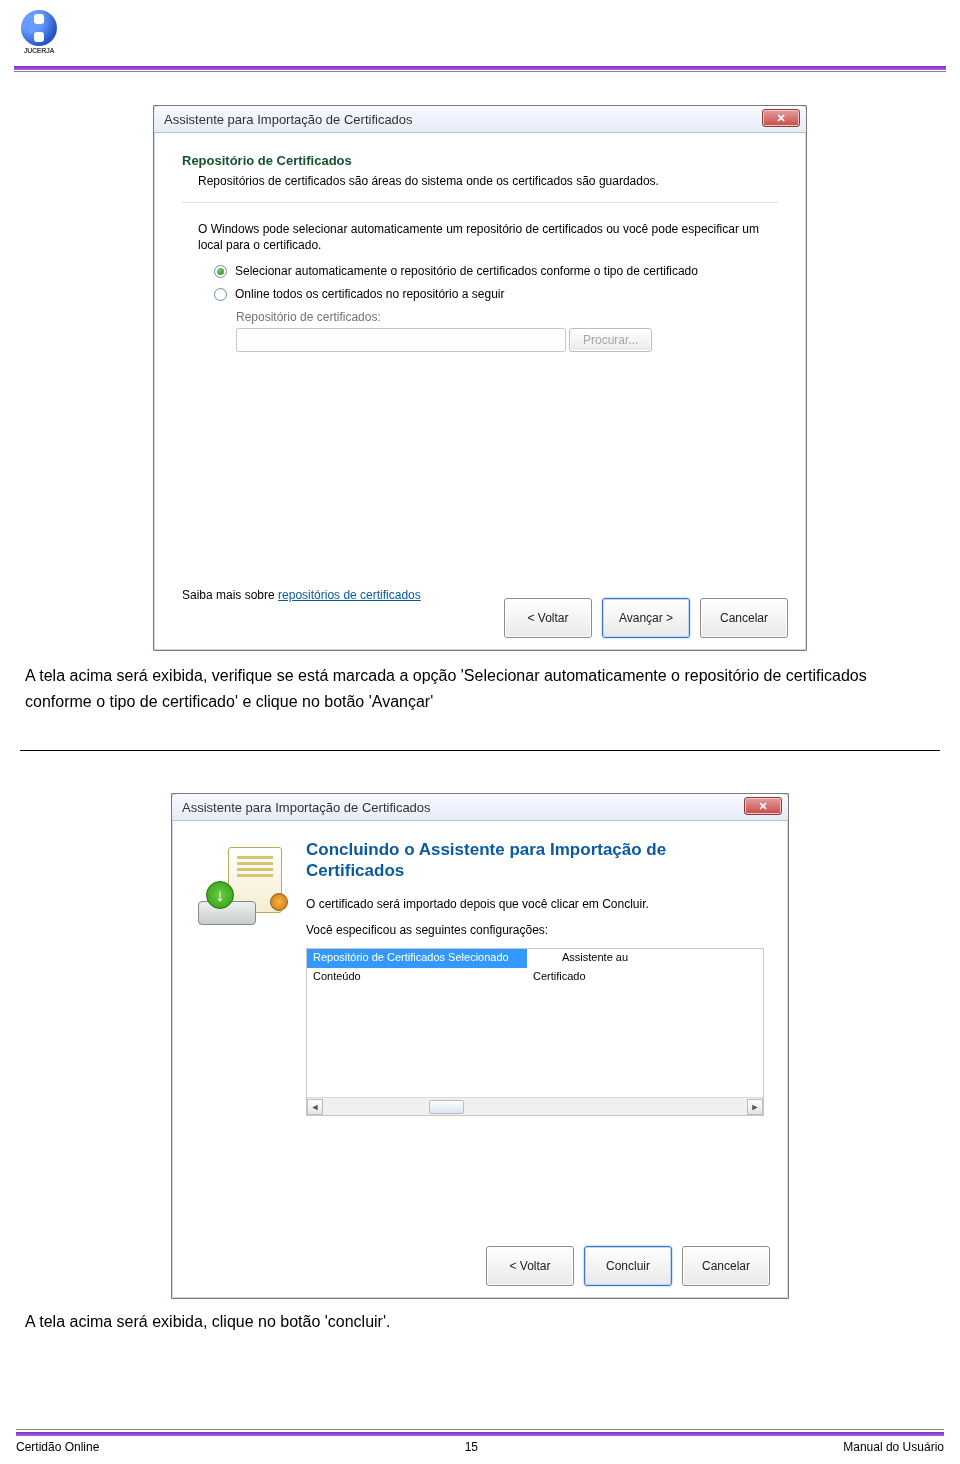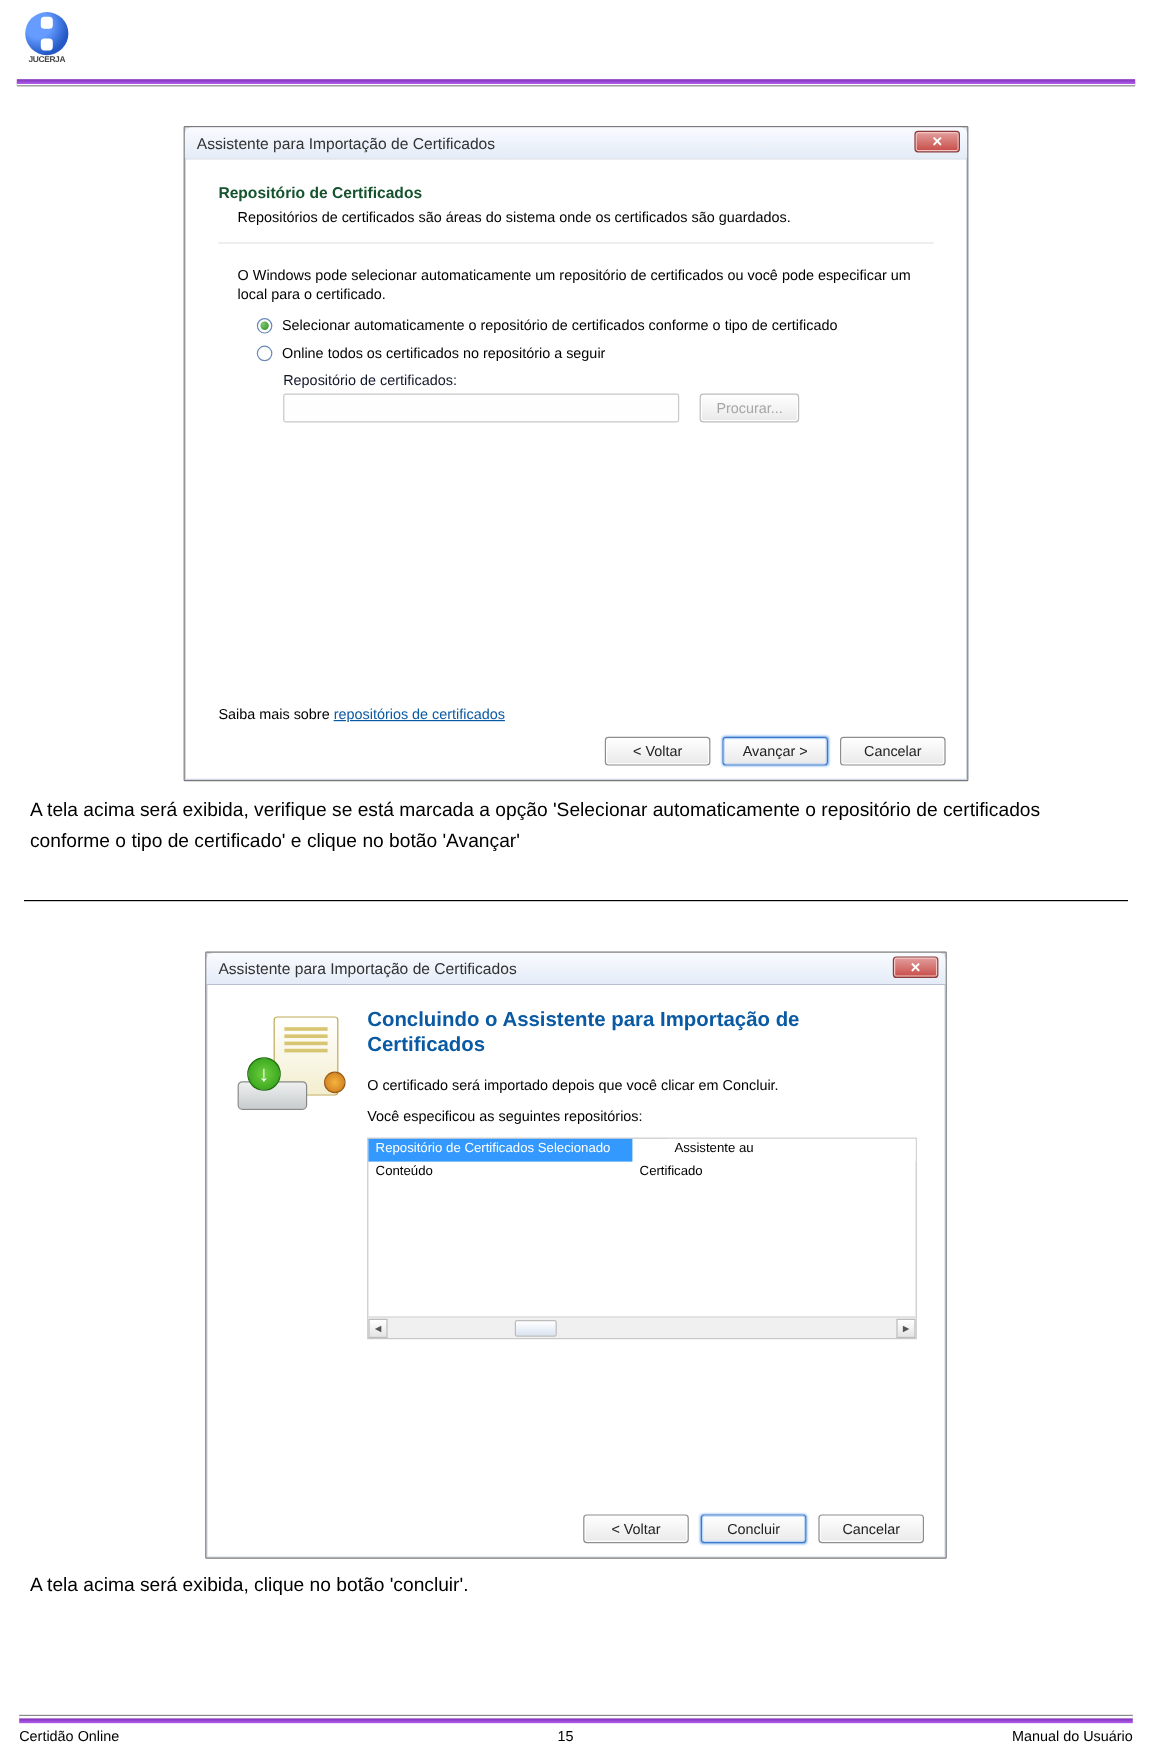--- a/index.html
+++ b/index.html
@@ -77,41 +77,41 @@
     border: 1px solid #6a8ab6; background: #fff;
     margin: 2px 8px 0 0; flex-shrink: 0; position: relative;
   }
   .radio.checked::after {
     content: ''; position: absolute; top: 2px; left: 2px;
     width: 7px; height: 7px; border-radius: 50%;
     background: radial-gradient(circle at 30% 30%, #7dc86f, #2a8c20);
   }
   .radio-label { font-size: 12px; line-height: 1.35; }
   .field-group { margin: 8px 0 0 54px; }
-  .field-label { font-size: 12px; color: #0f172a; margin-bottom: 4px; }
-  .field-row { display: flex; align-items: flex-start; gap: 17px; }
+  .field-label { font-size: 12px; color: #737373; margin-bottom: 4px; }
+  .field-row { display: flex; align-items: flex-start; gap: 3px; }
   .textfield {
     width: 330px; height: 24px; border: 1px solid #c8c8c8;
     background: #fefefe; border-radius: 2px;
   }
   .btn {
     height: 24px; padding: 0 13px;
     border: 1px solid #8d8d8d; border-radius: 3px;
     background: linear-gradient(#fff,#e9e9e9);
     font-size: 12px; color: #222; display: inline-flex; align-items: center;
     box-shadow: 0 0 0 1px #fff inset;
   }
   .btn.disabled { color: #a6a6a6; border-color: #bcbcbc; }
   .link { color: #0a5aa3; text-decoration: underline; cursor: pointer; }
   .footer-btns {
     position: absolute; bottom: 12px; right: 18px;
     display: flex; gap: 10px;
   }
   .btn-footer {
-    height: 24px; min-width: 88px; padding: 0 10px;
+    height: 40px; min-width: 88px; padding: 0 10px;
     border: 1px solid #8d8d8d; border-radius: 3px;
     background: linear-gradient(#fff,#e9e9e9);
     font-size: 12px; color: #222; display: inline-flex;
     align-items: center; justify-content: center;
     box-shadow: 0 0 0 1px #fff inset;
     margin-top: 36px;
   }
   .btn-primary {
     border-color: #3d78c6;
     box-shadow: 0 0 0 1px #bcd6f5 inset, 0 0 2px #6ba5f0;
@@ -247,21 +247,21 @@
         <div class="cert-icon">
           <div class="cert-doc"></div>
           <div class="cert-seal"></div>
           <div class="cert-drive"></div>
           <div class="cert-arrow">↓</div>
         </div>
       </div>
       <div class="content-col">
         <div class="big-title">Concluindo o Assistente para Importação de Certificados</div>
         <div class="small-para">O certificado será importado depois que você clicar em Concluir.</div>
-        <div class="small-para">Você especificou as seguintes repositórios:</div>
+        <div class="small-para">Você especificou as seguintes configurações:</div>
         <div class="settings-box">
           <div class="settings-header">
             <div class="cell-left">Repositório de Certificados Selecionado</div>
             <div class="cell-right">Assistente au</div>
           </div>
           <div class="settings-row">
             <div class="cell-left">Conteúdo</div>
             <div class="cell-right">Certificado</div>
           </div>
           <div class="hscroll">

